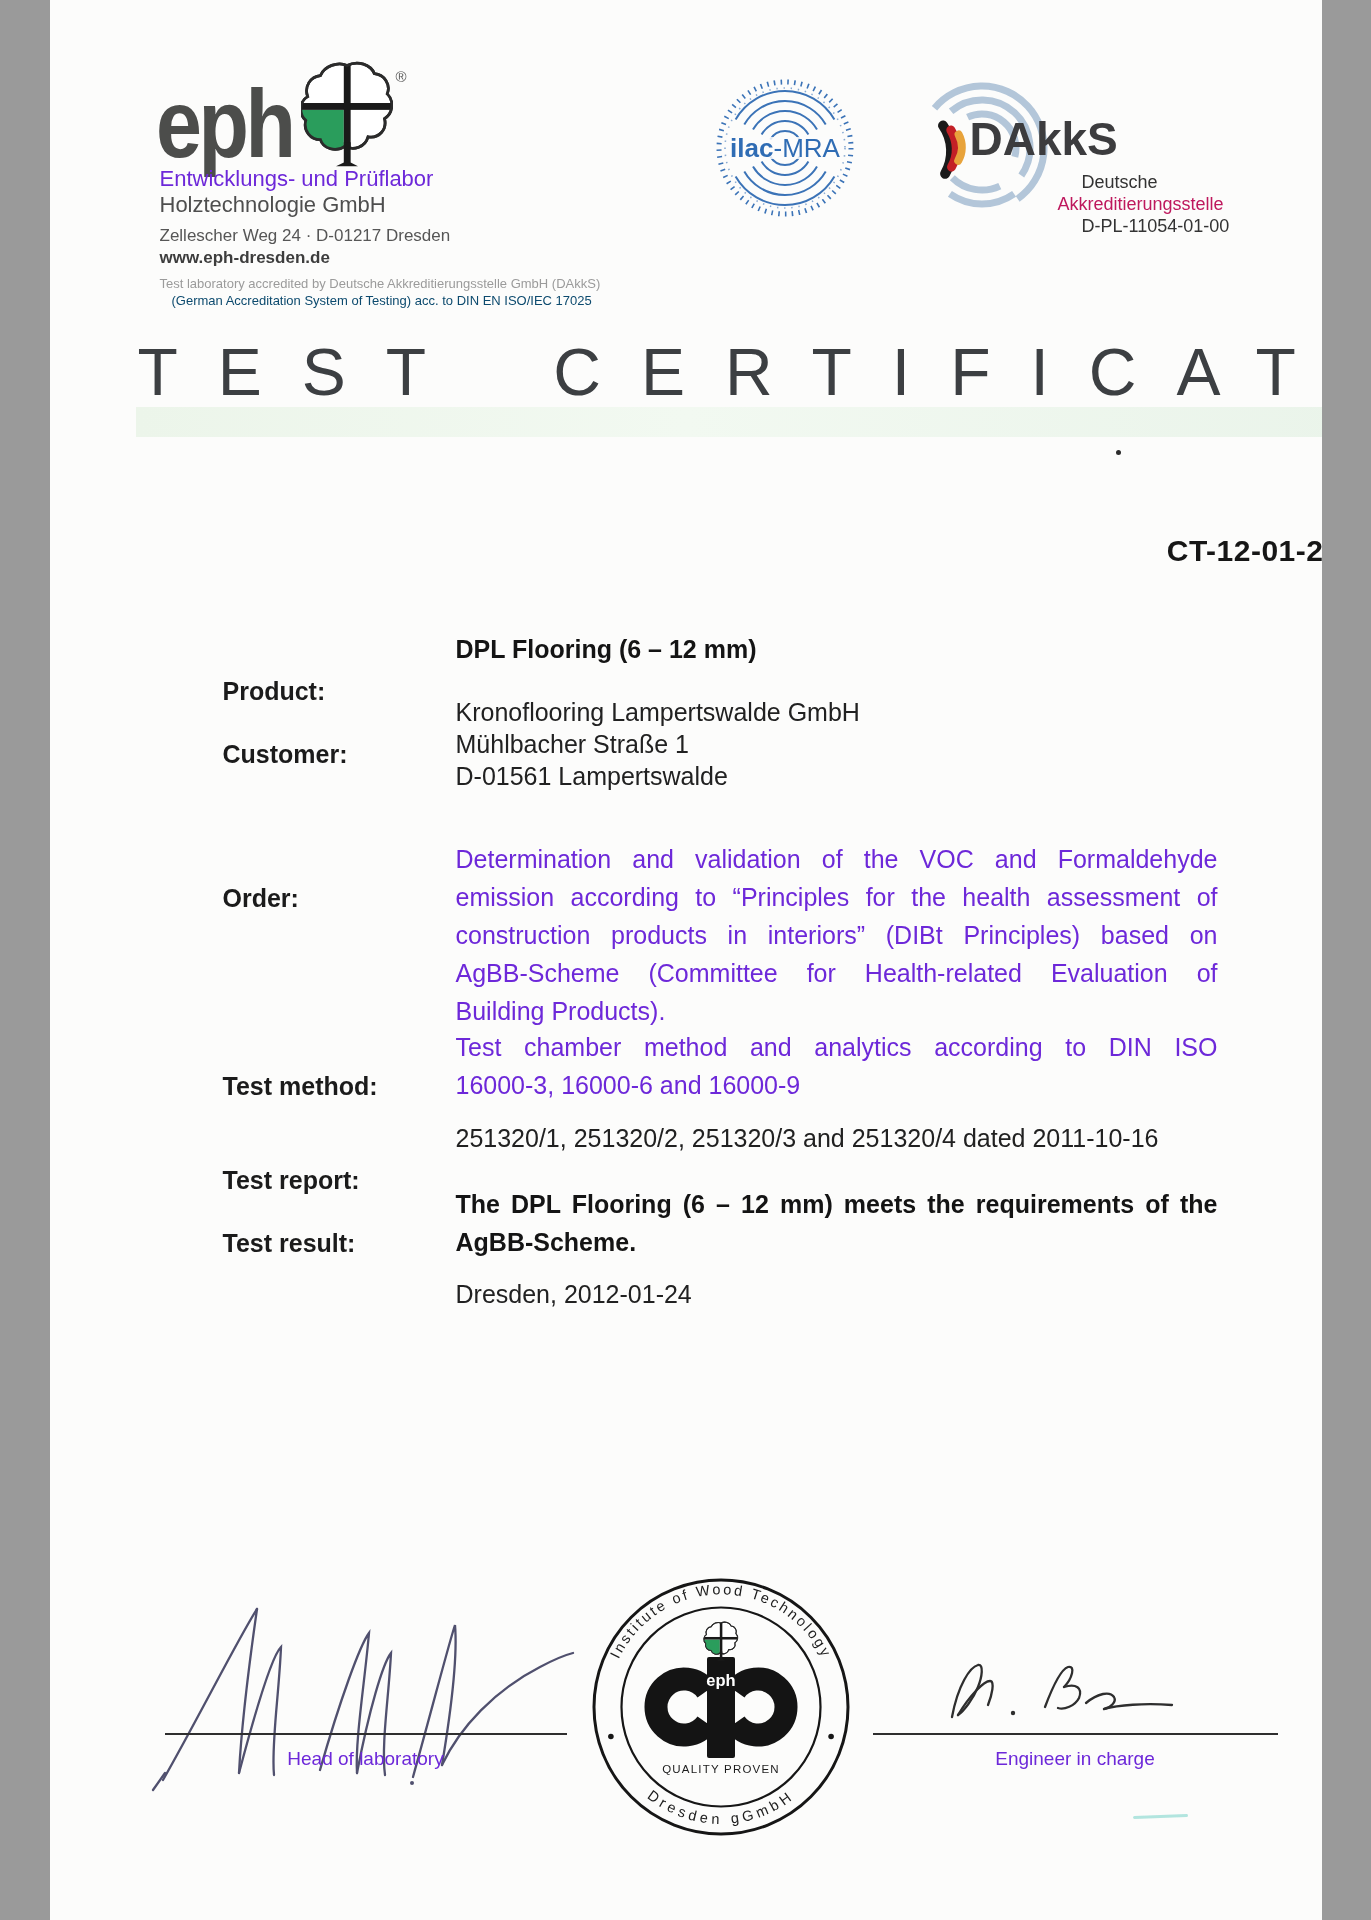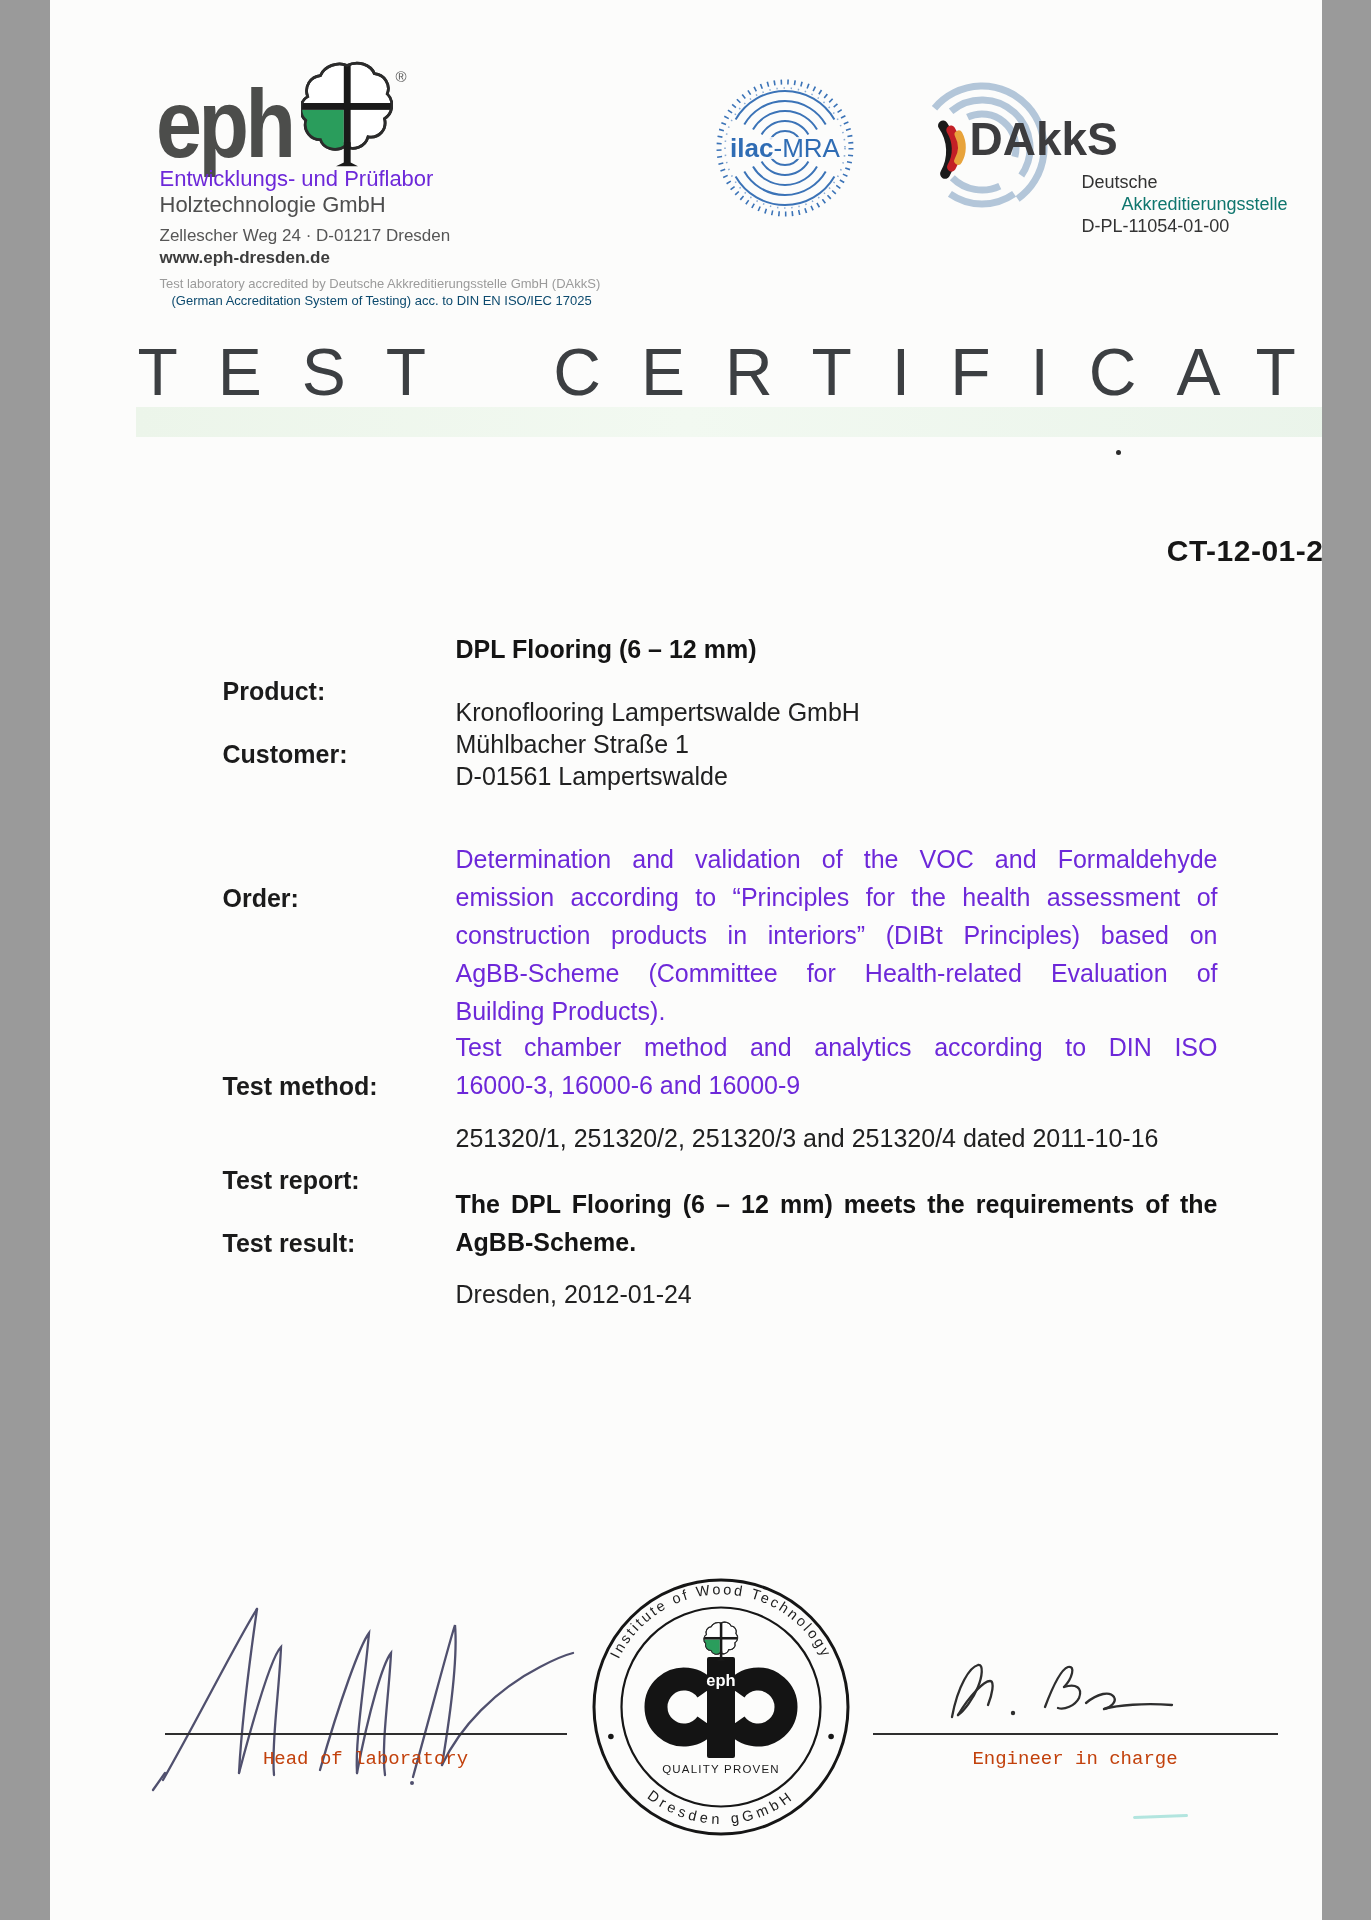--- a/index.html
+++ b/index.html
@@ -13,21 +13,21 @@
   .regmark{left:346px;top:68px;font-size:15px;color:#5a5a5a;}
   .co-line1{left:110px;top:166px;font-size:22px;color:#6d28d9;}
   .co-line2{left:110px;top:192px;font-size:22px;color:#4e4e4e;}
   .addr{left:110px;top:226px;font-size:17px;color:#565656;}
   .web{left:110px;top:248px;font-size:17px;font-weight:bold;color:#3d3d3d;}
   .acc1{left:110px;top:276px;font-size:13px;color:#9b9b9b;}
   .acc2{left:122px;top:293px;font-size:13px;color:#0c4a6e;}
 
   .dakks-word{left:920px;top:112px;font-size:46px;font-weight:700;color:#3c3c3e;letter-spacing:0px;}
   .dakks-l1{left:1032px;top:172px;font-size:18px;color:#333;}
-  .dakks-l2{left:1072px;top:194px;font-size:18px;color:#0f766e;text-align:right;}
+  .dakks-l2{left:1008px;top:194px;font-size:18px;color:#be185d;text-align:right;}
   .dakks-l3{left:1032px;top:216px;font-size:18px;color:#333;}
 
   
   .doc-title{left:88px;top:334px;font-size:66px;font-weight:400;color:#3c3f42;
              letter-spacing:40px;word-spacing:30px;white-space:nowrap;}
   .title-bar{left:86px;top:407px;width:1222px;height:30px;
              background:linear-gradient(90deg,#ecf5ea 0%,#f2f9f1 45%,#eaf4ea 100%);}
   .scan-dot{left:1066px;top:450px;width:5px;height:5px;background:#2b2b2b;border-radius:50%;}
 
   .cert-num{left:0;top:534px;width:1336px;text-align:right;font-size:30px;font-weight:bold;
@@ -35,21 +35,21 @@
 
   
   .lbl{left:173px;font-size:25px;font-weight:bold;color:#1b1b1b;white-space:nowrap;margin-top:44px;}
   .val{left:406px;width:762px;font-size:25px;color:#212121;line-height:32px;}
   .vpar{left:406px;width:762px;font-size:25px;color:#6d28d9;line-height:38px;}
   .vpar.bold,.val.bold{font-weight:bold;color:#141414;}
   .jl{text-align:justify;text-align-last:justify;}
 
   
   .sigline{height:2px;background:#2e2e2e;}
-  .sig-label{font-size:19px;color:#c2410c;text-align:center;font-family:Liberation Mono, monospace;}
+  .sig-label{font-size:19px;color:#6d28d9;text-align:center;}
   .cyan-mark{left:1083px;top:1815px;width:55px;height:3px;background:#8bd9d0;opacity:.65;
              transform:rotate(-2deg);border-radius:2px;}
   svg{display:block;}
 </style>
 </head>
 <body>
 
 <div class="page">
 
   <svg class="abs" width="0" height="0" aria-hidden="true">

